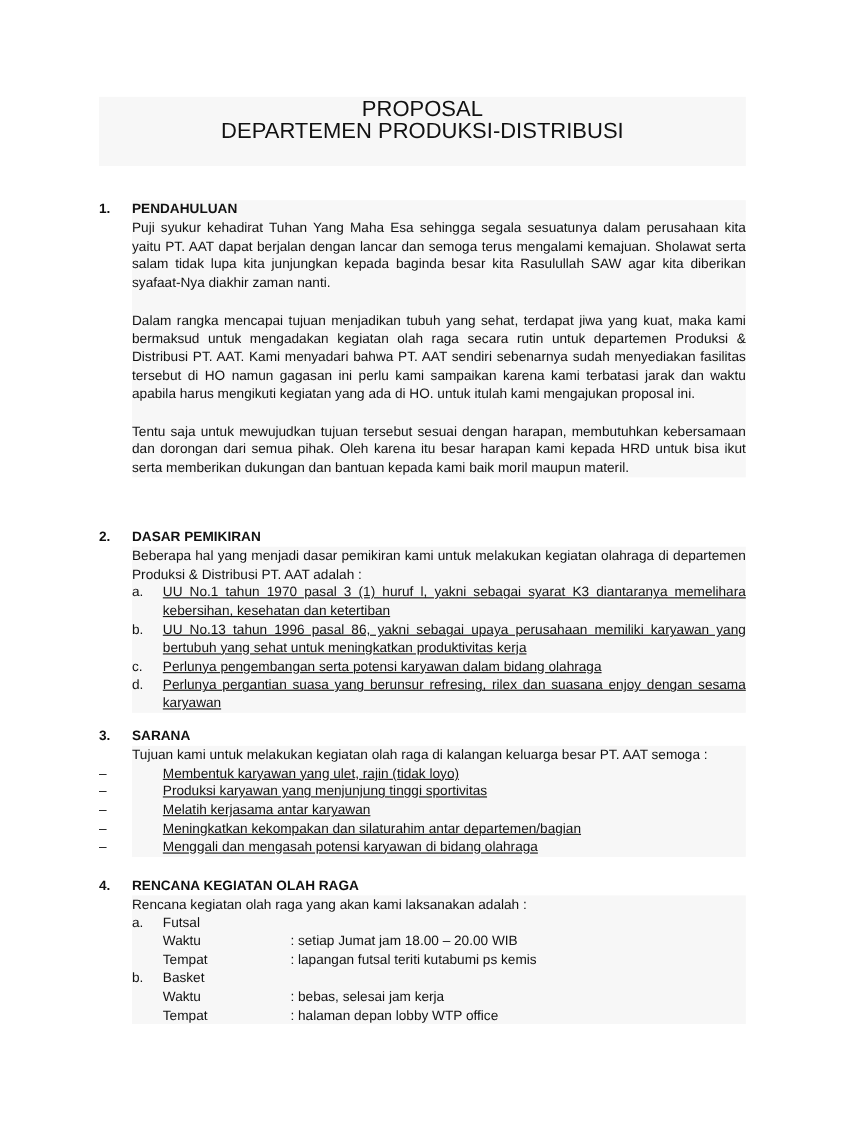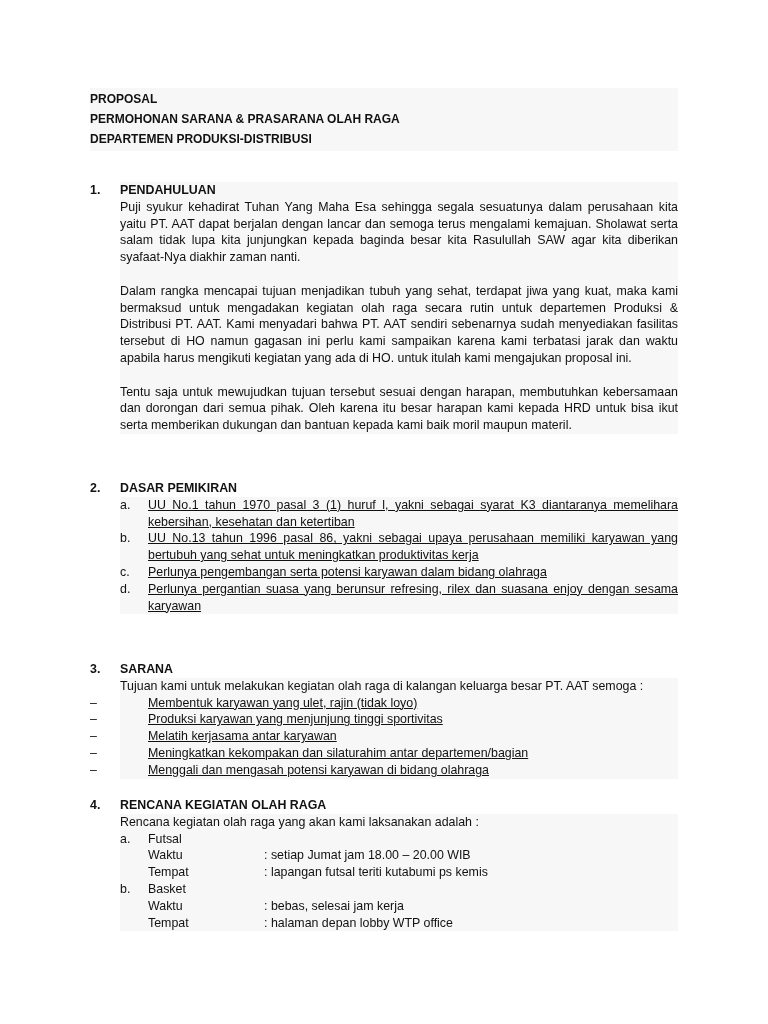--- a/index.html
+++ b/index.html
@@ -1,41 +1,40 @@
 <!DOCTYPE html>
 <html><head>
 <meta charset="utf-8">
 <style>
   html, body { margin: 0; padding: 0; background: #ffffff; }
   body { width: 768px; height: 1024px; position: relative; overflow: hidden;
          font-family: "Liberation Sans", sans-serif; color: #111; }
   .page { position: absolute; left: 0; top: 0; width: 768px; height: 1024px; }
   .band { background: #f7f7f7; }
   .title-block { position: absolute; left: 90px; top: 88px; width: 588px; height: 62px;
-                 font-weight: bold; font-size: 12px; line-height: 20px; padding-top: 1px; }
+                 text-align: center; font-weight: normal; font-size: 20px; line-height: 20px; padding-top: 1px; }
   .section { position: absolute; left: 90px; width: 588px; font-size: 12.4px; line-height: 16.8px; }
   .sec-head { display: flex; font-weight: bold; font-size: 12.4px; }
   .sec-num { width: 30px; }
   .body-box { margin-left: 30px; }
   .body-box p { margin: 0; text-align: justify; }
   .gap { height: 16.8px; }
   .list-row { display: flex; }
   .marker { width: 28px; flex: none; }
   .list-text { flex: 1; text-align: justify; text-decoration: underline; }
   .kv { display: flex; padding-left: 28px; gap: 32px; }
   .kv-key { width: 84px; flex: none; }
 </style>
 </head>
 <body>
 
 <div class="page">
 
   <div class="title-block band">
     <div>PROPOSAL</div>
-    <div>PERMOHONAN SARANA &amp; PRASARANA OLAH RAGA</div>
     <div>DEPARTEMEN PRODUKSI-DISTRIBUSI</div>
   </div>
 
   <div class="section" style="top:182px;">
     <div class="sec-head">
       <span class="sec-num">1.</span>
       <span>PENDAHULUAN</span>
     </div>
     <div class="body-box band" style="margin-top:-16.8px;padding-top:16.8px;">
       <p>Puji syukur kehadirat Tuhan Yang Maha Esa sehingga segala sesuatunya dalam perusahaan kita yaitu PT. AAT dapat berjalan dengan lancar dan semoga terus mengalami kemajuan. Sholawat serta salam tidak lupa kita junjungkan kepada baginda besar kita Rasulullah SAW agar kita diberikan syafaat-Nya diakhir zaman nanti.</p>
@@ -45,20 +44,21 @@
       <p>Tentu saja untuk mewujudkan tujuan tersebut sesuai dengan harapan, membutuhkan kebersamaan dan dorongan dari semua pihak. Oleh karena itu besar harapan kami kepada HRD untuk bisa ikut serta memberikan dukungan dan bantuan kepada kami baik moril maupun materil.</p>
     </div>
   </div>
 
   <div class="section" style="top:480px;">
     <div class="sec-head">
       <span class="sec-num">2.</span>
       <span>DASAR PEMIKIRAN</span>
     </div>
     <div class="body-box band">
+      <p>Beberapa hal yang menjadi dasar pemikiran kami untuk melakukan kegiatan olahraga di departemen Produksi &amp; Distribusi PT. AAT adalah :</p>
       <div class="list-row">
         <span class="marker">a.</span>
         <span class="list-text">UU No.1 tahun 1970 pasal 3 (1) huruf l, yakni sebagai syarat K3 diantaranya memelihara kebersihan, kesehatan dan ketertiban</span>
       </div>
       <div class="list-row">
         <span class="marker">b.</span>
         <span class="list-text">UU No.13 tahun 1996 pasal 86, yakni sebagai upaya perusahaan memiliki karyawan yang bertubuh yang sehat untuk meningkatkan produktivitas kerja</span>
       </div>
       <div class="list-row">
         <span class="marker">c.</span>

